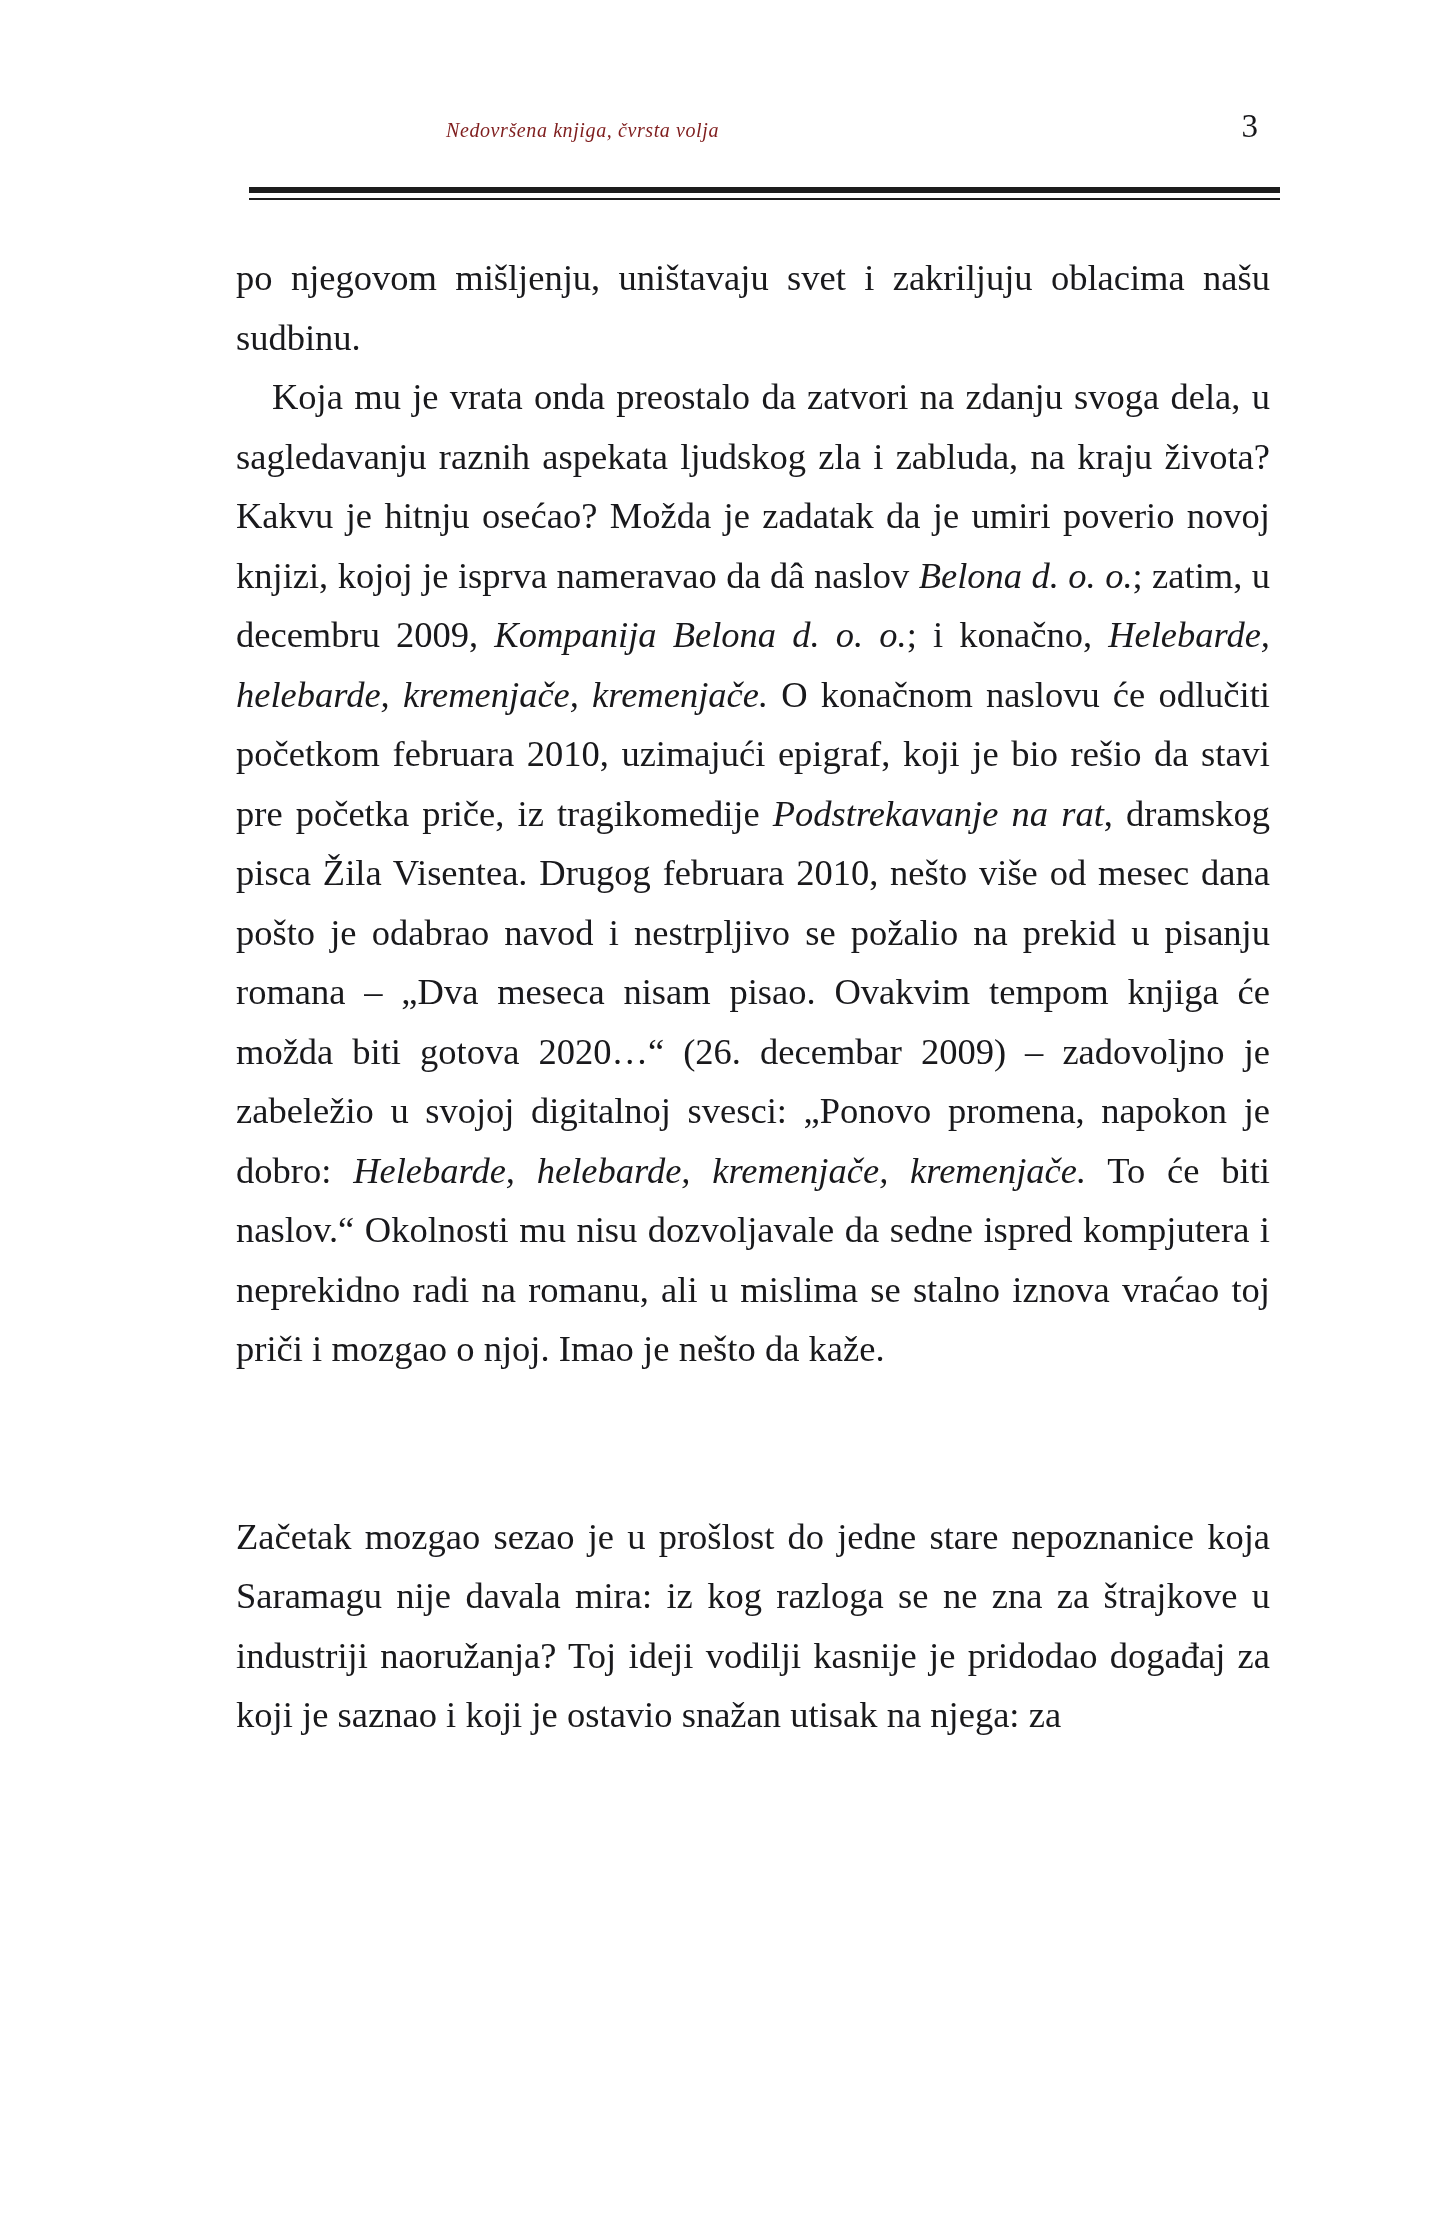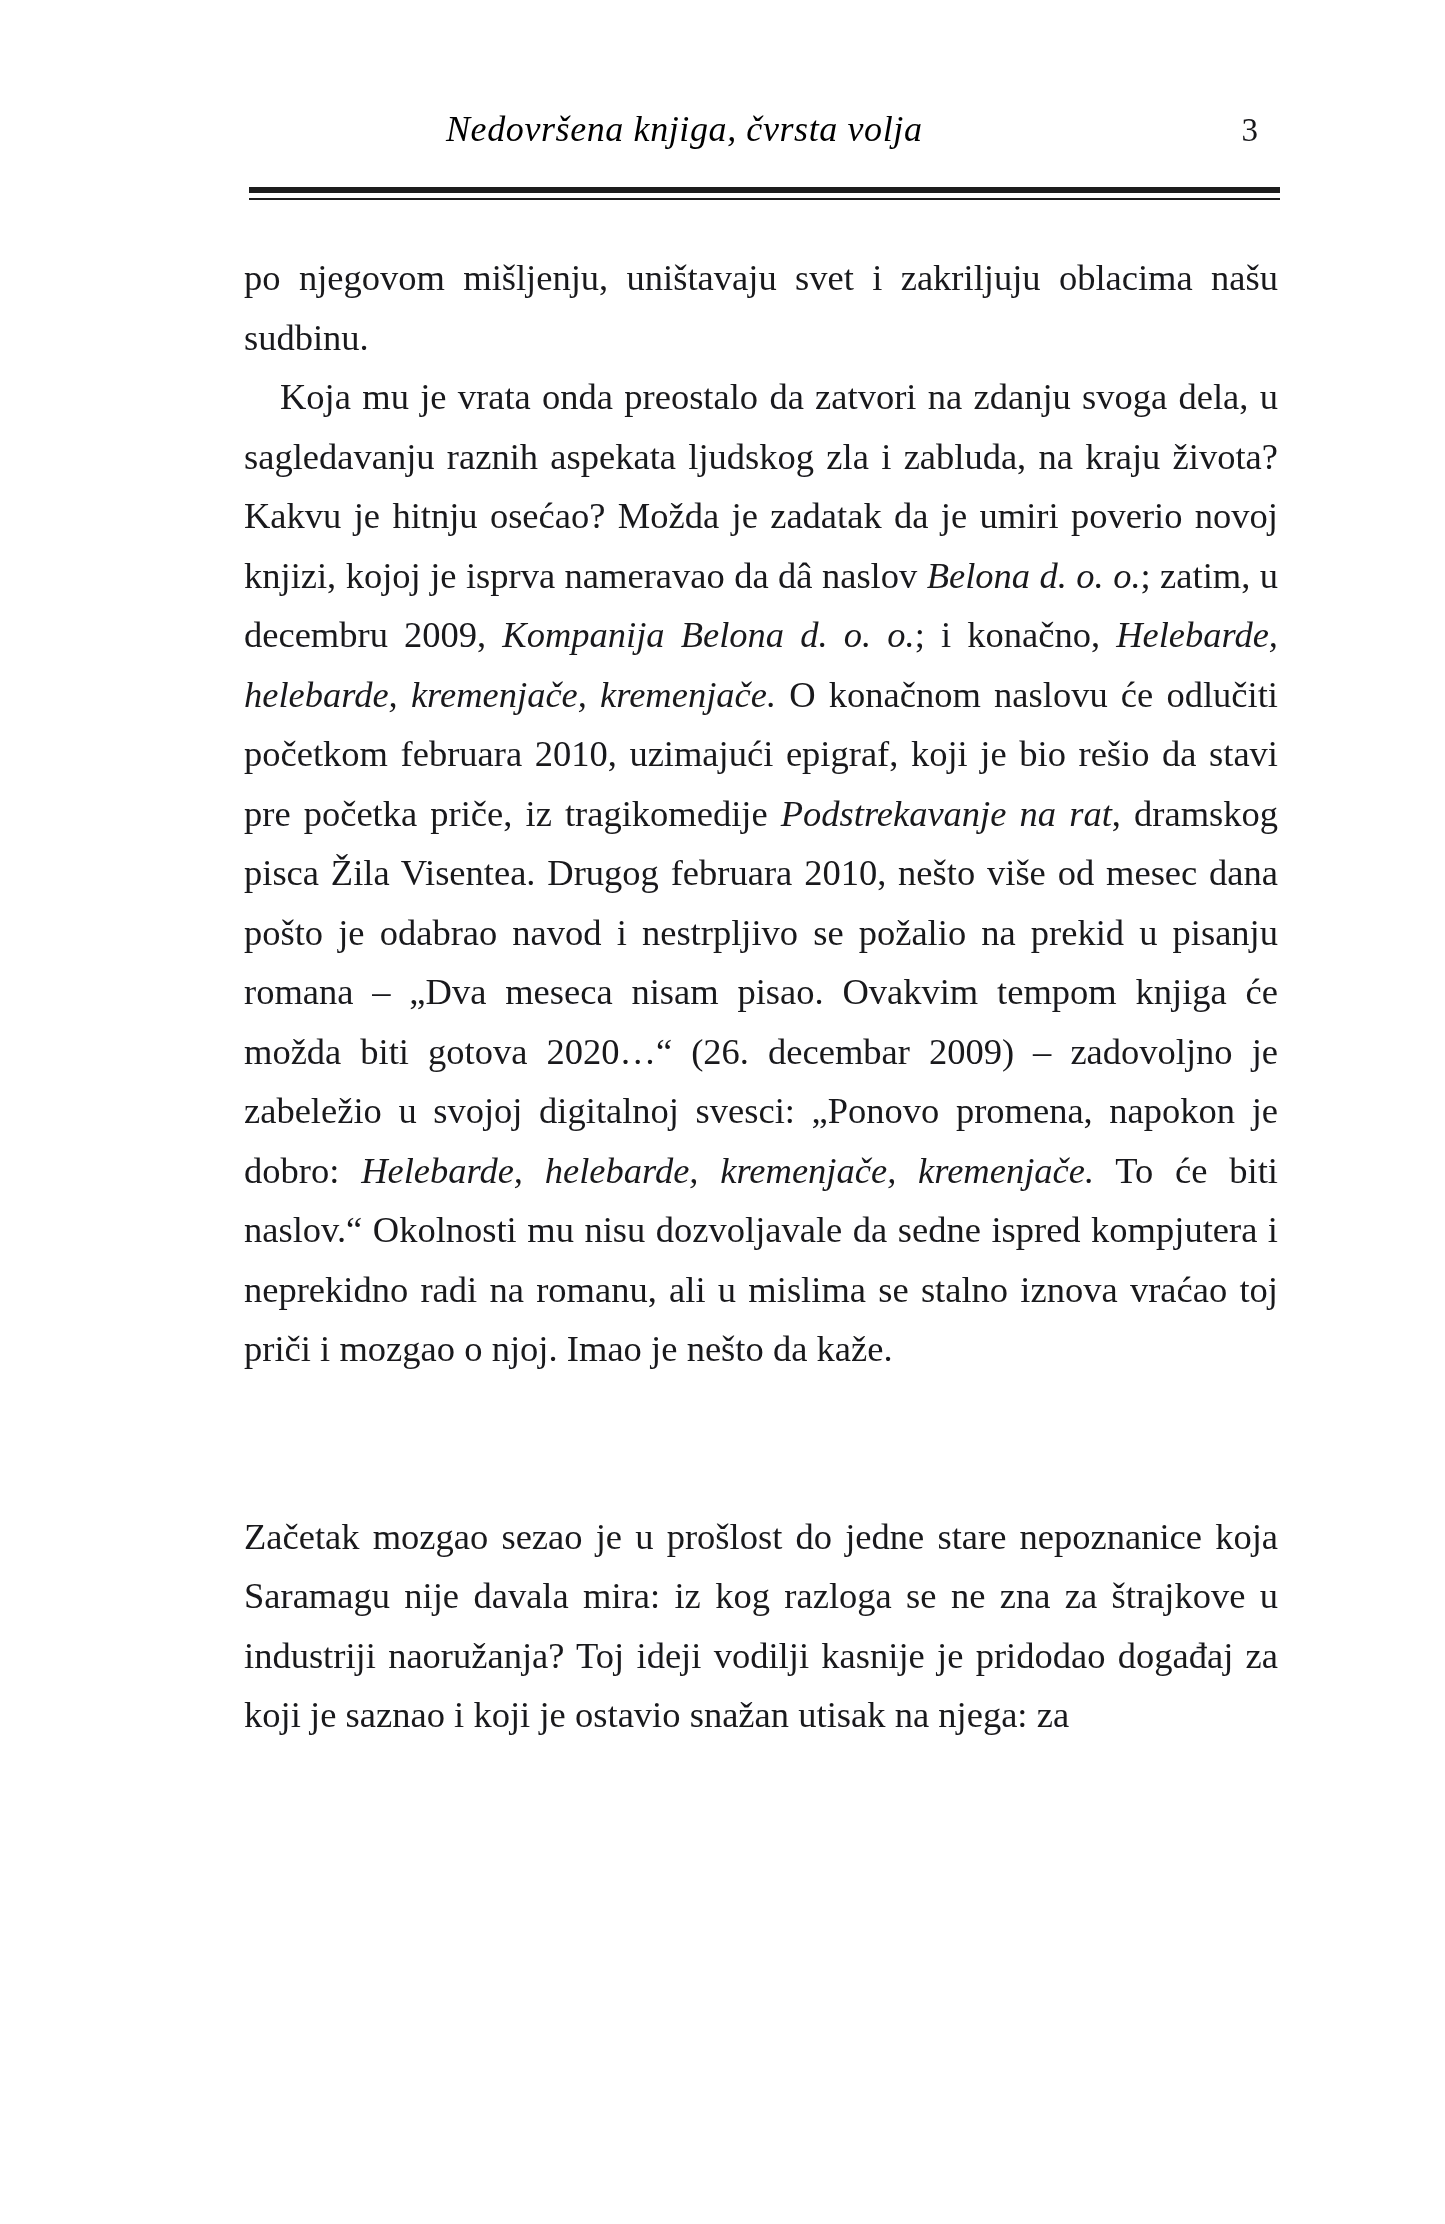--- a/index.html
+++ b/index.html
@@ -29,23 +29,23 @@
     position: absolute;
     left: 248px;
     top: 108px;
     width: 1032px;
     display: flex;
     align-items: baseline;
     justify-content: space-between;
   }
   .running-head-title {
     font-style: italic;
-    font-size: 36px;
+    font-size: 20px;
     letter-spacing: 0.6px;
-    color: #000000;
+    color: #7f1d1d;
     padding-left: 198px;
   }
   .running-head-folio {
     font-size: 33px;
     color: #17171a;
     padding-right: 22px;
   }
 
   
   .rule-group {
@@ -66,21 +66,21 @@
   }
   .rule-thin {
     height: 2px;
     background: #1d1d1d;
     width: 100%;
   }
 
   
   .body-block {
     position: absolute;
-    left: 244px;
+    left: 236px;
     top: 248px;
     width: 1034px;
   }
 
   p.para {
     margin: 0;
     font-size: 36.5px;
     line-height: 59.5px;
     text-align: justify;
     text-justify: inter-word;

